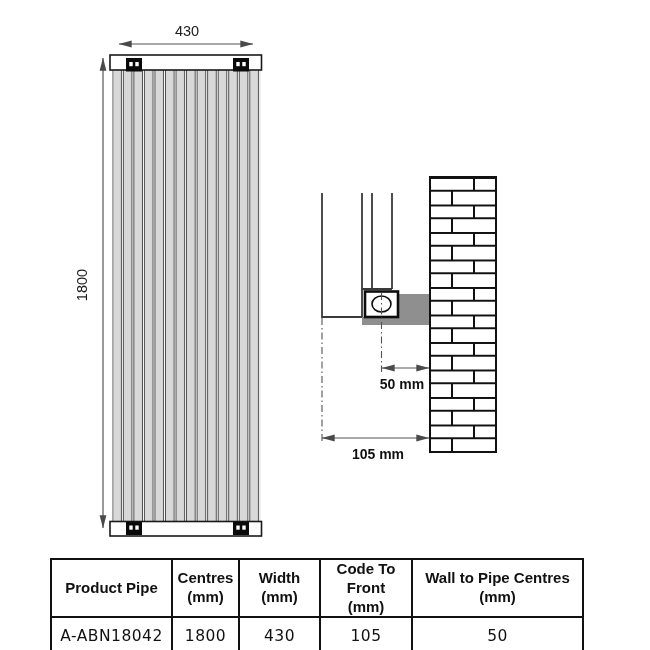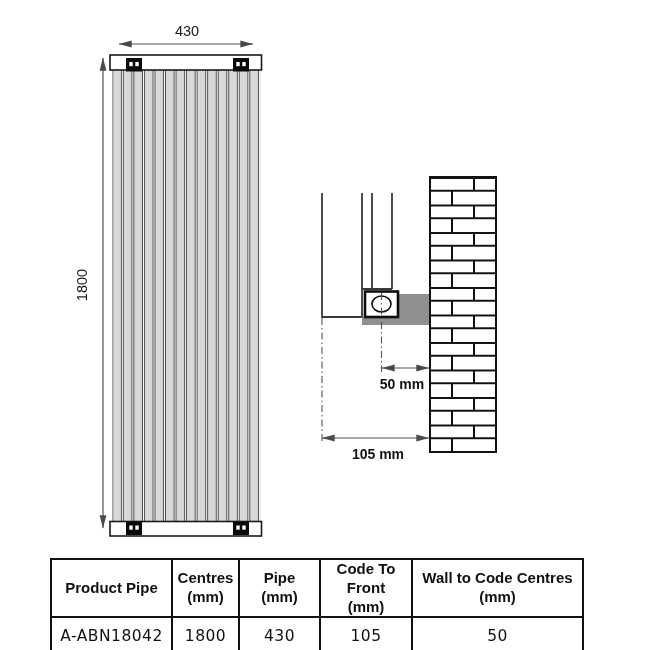--- a/index.html
+++ b/index.html
@@ -110,29 +110,29 @@
       <tr>
         <th>
           <span>Product Pipe</span>
           <span class="hdr-sub"></span>
         </th>
         <th>
           <span>Centres</span>
           <span class="hdr-sub">(mm)</span>
         </th>
         <th>
-          <span>Pipe</span>
+          <span>Width</span>
           <span class="hdr-sub">(mm)</span>
         </th>
         <th>
           <span>Code To Front</span>
           <span class="hdr-sub">(mm)</span>
         </th>
         <th>
-          <span>Wall to Code Centres</span>
+          <span>Wall to Pipe Centres</span>
           <span class="hdr-sub">(mm)</span>
         </th>
       </tr>
     </thead>
     <tbody>
       <tr>
         <td>A-ABN18042</td>
         <td>1800</td>
         <td>430</td>
         <td>105</td>

